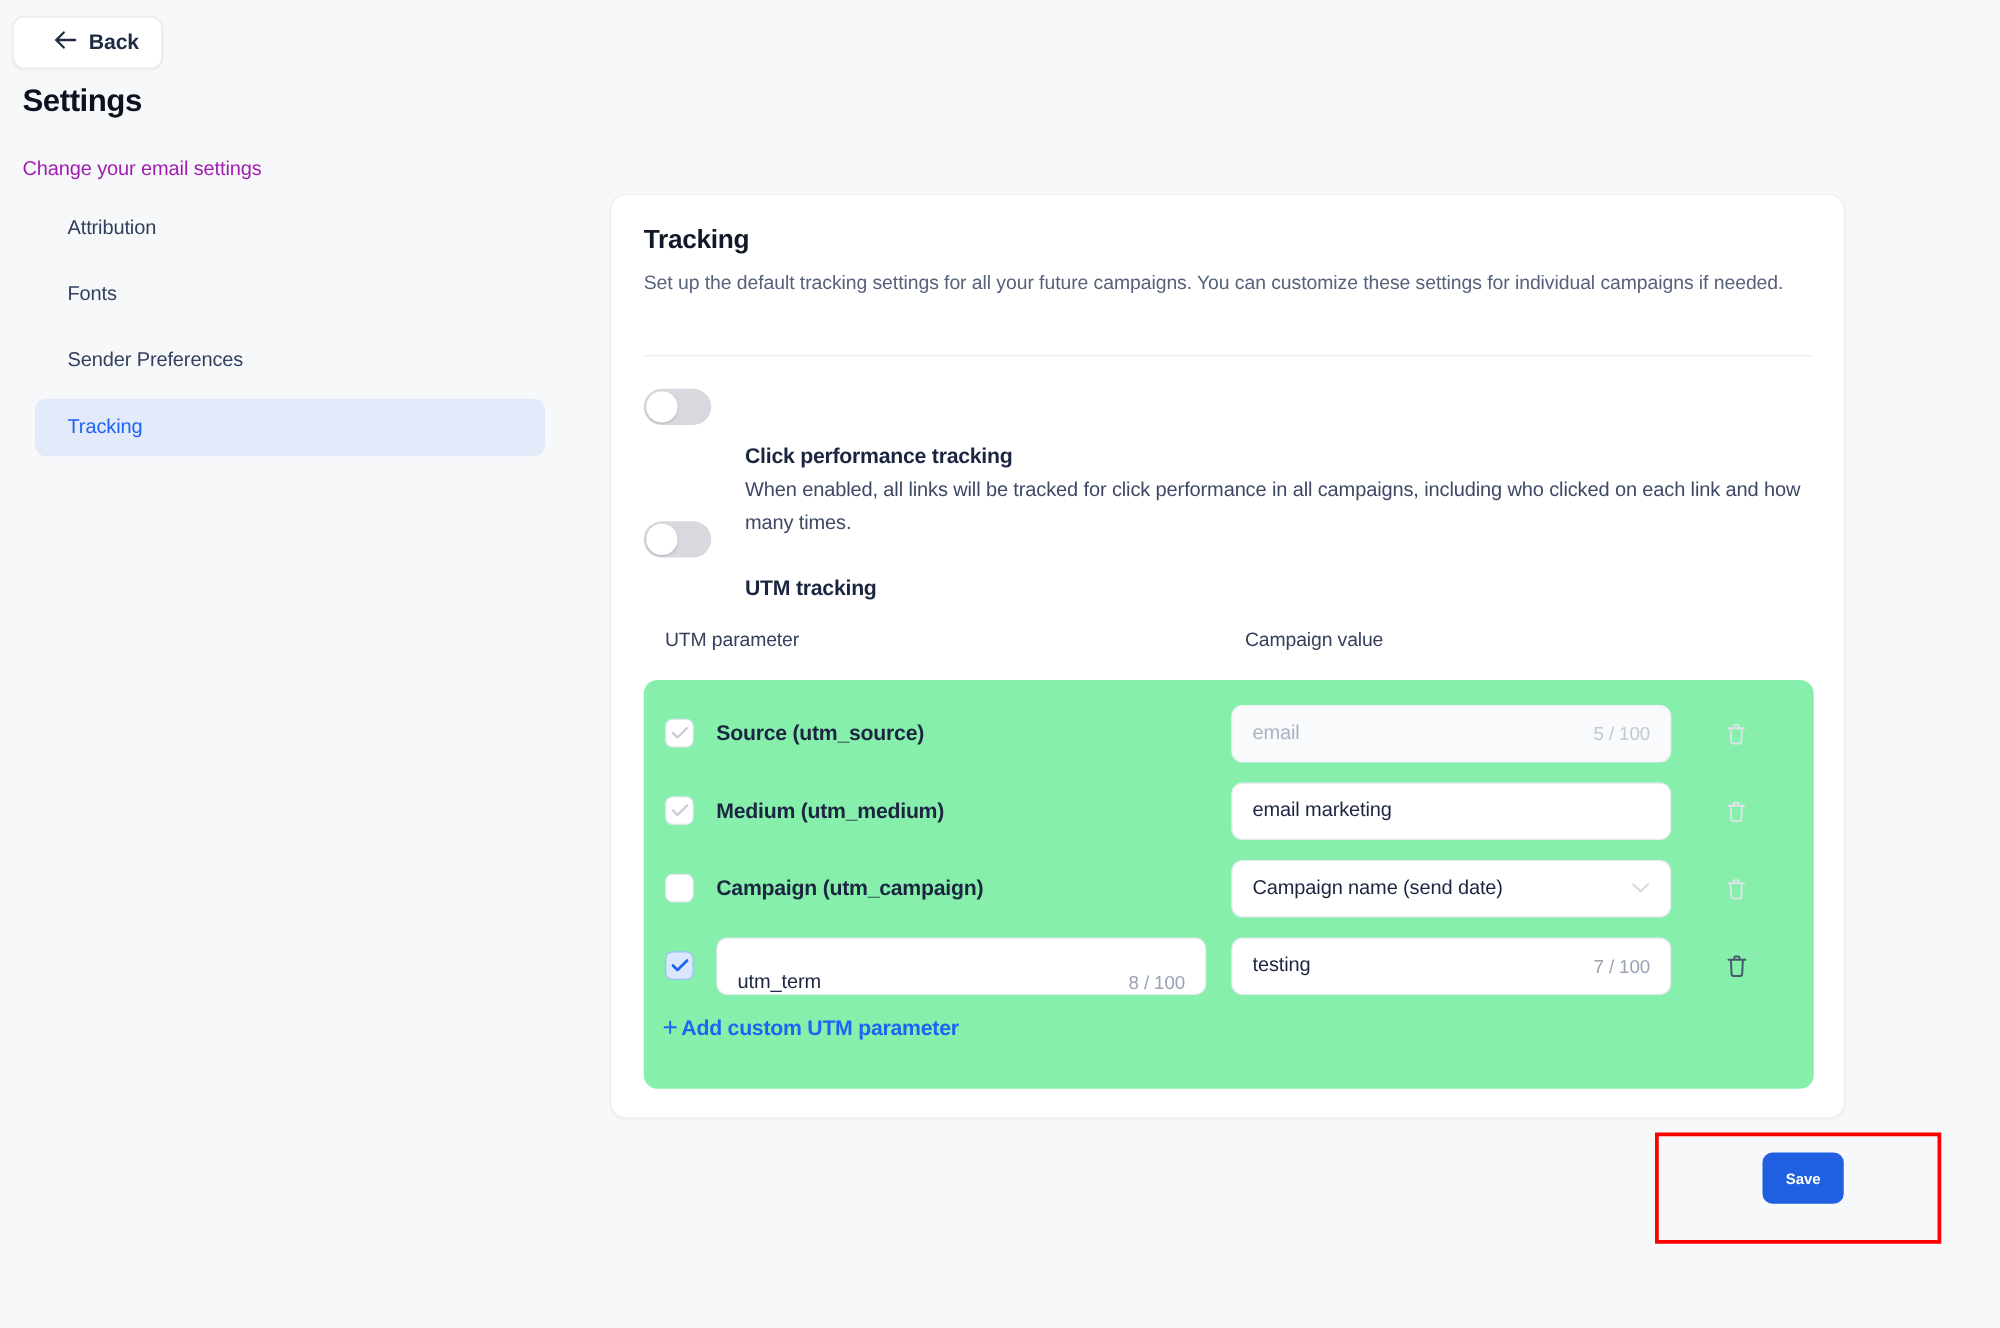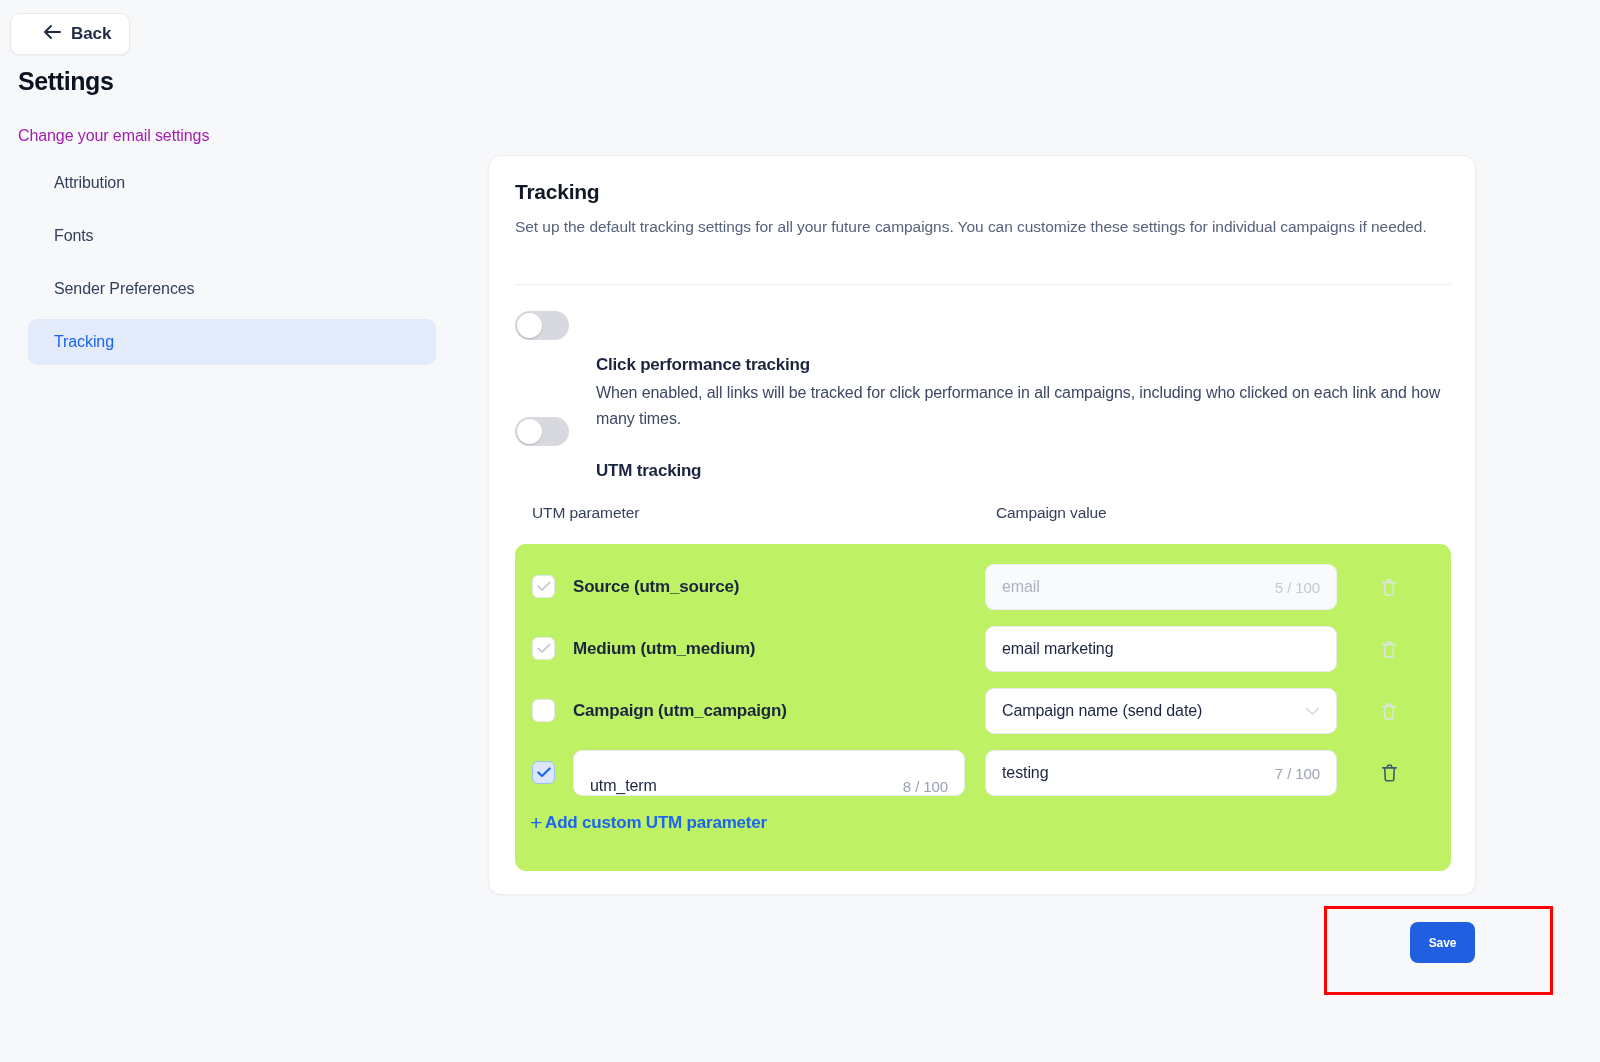--- a/index.html
+++ b/index.html
@@ -180,21 +180,21 @@
   }
   .col-head.param { left: 0; }
   .col-head.value { left: 464px; }
 
   .utm-panel {
     position: absolute;
     left: 26px;
     top: 388px;
     width: 936px;
     height: 327px;
-    background: #bef264;
+    background: #86efac;
     border-radius: 11px;
   }
 
   .utm-row { position: absolute; left: 0; width: 936px; height: 62px; }
   .utm-row.r1 { top: 12px; }
   .utm-row.r2 { top: 74px; }
   .utm-row.r3 { top: 136px; }
   .utm-row.r4 { top: 198px; }
 
   

